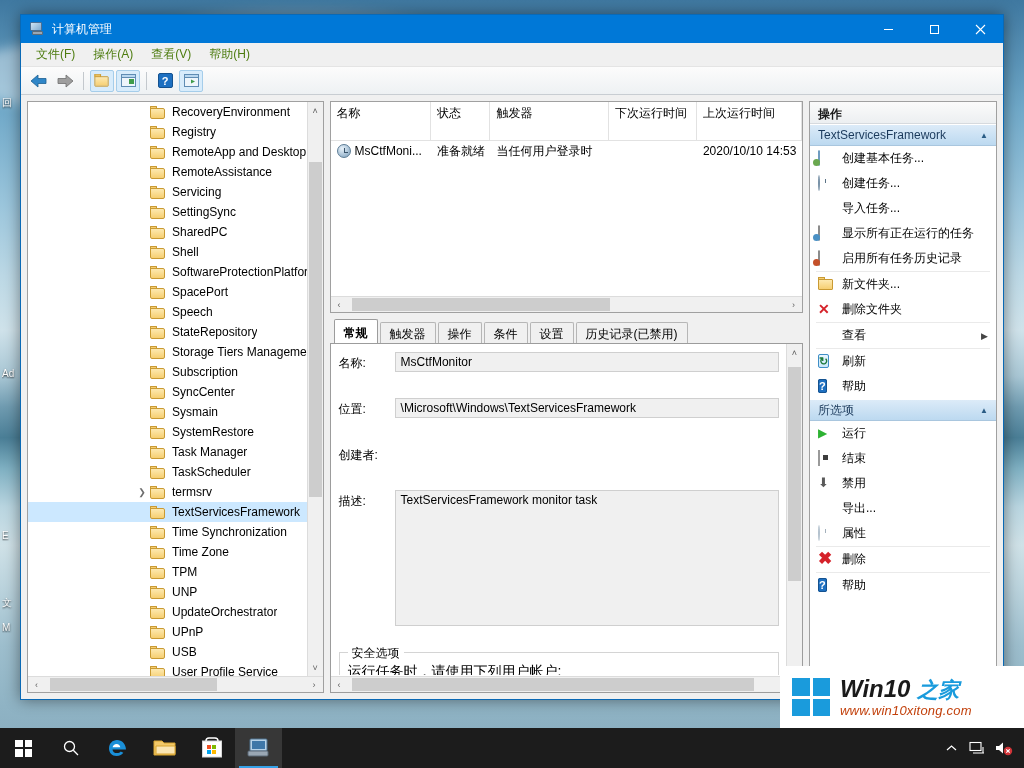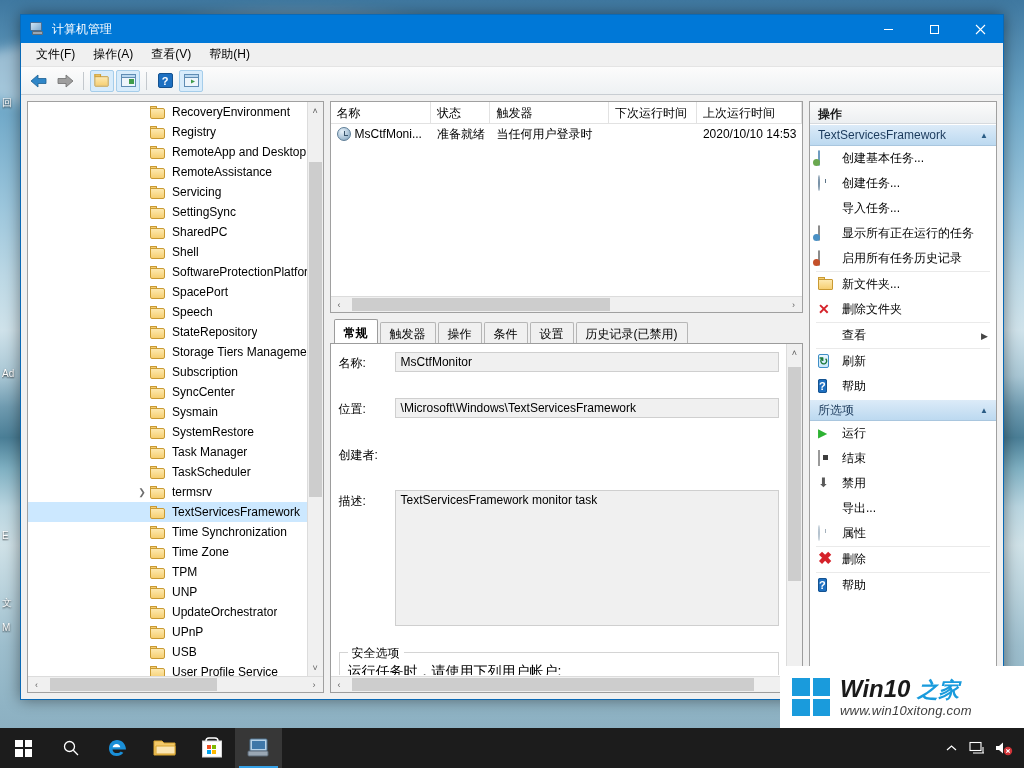--- a/index.html
+++ b/index.html
@@ -89,21 +89,21 @@
     color: #fff; font-size: 12px; line-height: 1;
   }
   .win-btn svg { display: block; }
 
   
   #menubar {
     height: 24px; background: #f0f0f0; display: flex; align-items: center;
     padding-left: 6px; border-bottom: 1px solid #e4e4e4; flex: 0 0 auto;
   }
   #menubar .mi {
-    padding: 5px 9px; font-size: 12px; color: #000000; white-space: nowrap;
+    padding: 5px 9px; font-size: 12px; color: #4d7c0f; white-space: nowrap;
   }
 
   
   #toolbar {
     height: 28px; background: linear-gradient(to bottom,#fcfcfc,#eef1f3);
     border-bottom: 1px solid #c8cdd2; display: flex; align-items: center;
     padding-left: 6px; gap: 2px; flex: 0 0 auto;
   }
   .tb-btn {
     width: 24px; height: 22px; display: flex; align-items: center; justify-content: center;
@@ -179,21 +179,21 @@
 
   
   #mid-pane {
     flex: 1 1 auto; display: flex; flex-direction: column; gap: 6px; min-width: 0;
   }
   #task-list-box {
     height: 212px; background: #fff; border: 1px solid #a0a0a0;
     display: flex; flex-direction: column; position: relative; flex: 0 0 auto;
   }
   .lv-head {
-    height: 22px; display: flex; background: #fff;
+    height: 39px; display: flex; background: #fff;
     border-bottom: 1px solid #e2e2e2; flex: 0 0 auto;
   }
   .lv-head .col {
     font-size: 12px; color: #000; padding: 3px 6px;
     border-right: 1px solid #e2e2e2; white-space: nowrap; overflow: hidden;
   }
   .lv-rows { flex: 1 1 auto; overflow: hidden; }
   .lv-row { height: 20px; display: flex; align-items: center; }
   .lv-row .cell {
     font-size: 12px; padding: 0 6px; white-space: nowrap; overflow: hidden;
@@ -380,21 +380,21 @@
     background: #fff; display: flex; align-items: center; padding-left: 12px; gap: 10px; font-style: italic;
   }
   #watermark .wm-logo {
     width: 38px; height: 38px; display: grid;
     grid-template-columns: 1fr 1fr; grid-template-rows: 1fr 1fr; gap: 3px;
   }
   #watermark .wm-logo i { background: #1a9bdc; display: block; }
   #watermark .wm-txt { display: flex; flex-direction: column; }
   #watermark .wm-l1 { font-size: 24px; font-weight: bold; color: #1a1a1a; line-height: 26px; }
   #watermark .wm-l1 span.cn { color: #1a9bdc; font-size: 21px; }
-  #watermark .wm-l2 { font-size: 13px; color: #404040; letter-spacing: .2px; text-align: right; }
+  #watermark .wm-l2 { font-size: 13px; color: #c2410c; letter-spacing: .2px; text-align: right; }
 </style>
 </head>
 <body>
 
 <div id="desktop">
   <div class="cloud" style="left:-40px;top:40px;width:260px;height:70px;"></div>
   <div class="cloud" style="left:140px;top:10px;width:320px;height:60px;opacity:.5"></div>
   <div class="cloud" style="left:600px;top:60px;width:380px;height:80px;opacity:.45"></div>
   <div class="cloud" style="left:300px;top:120px;width:500px;height:50px;opacity:.35"></div>
 

